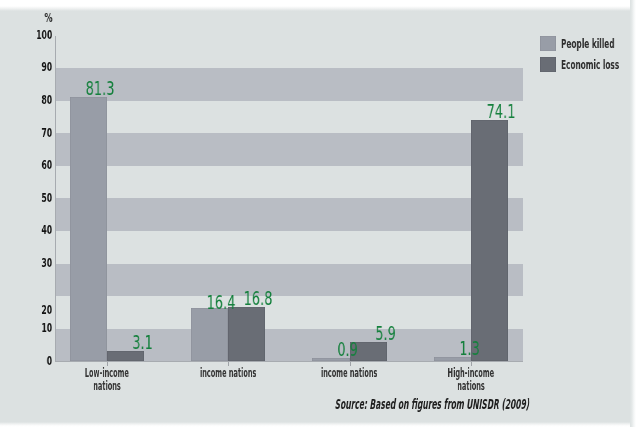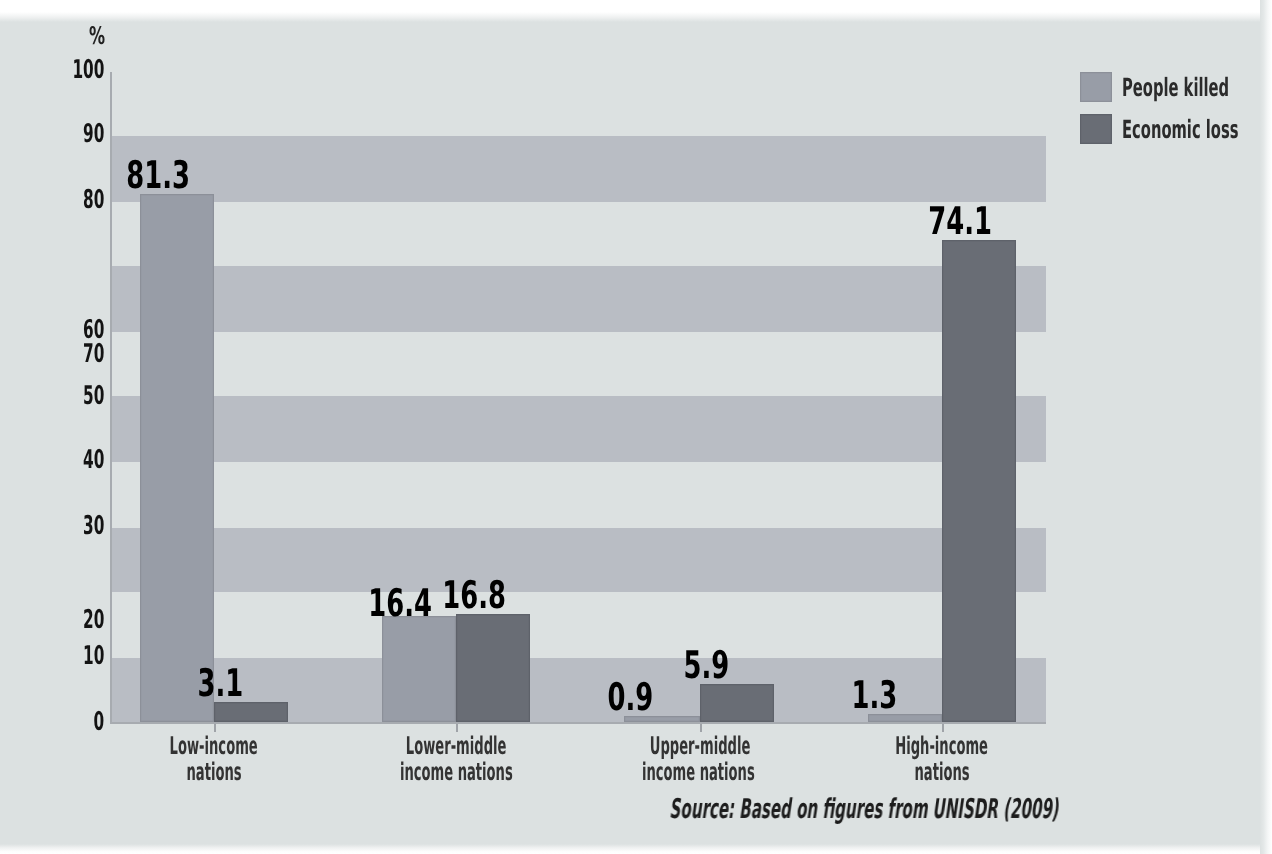--- a/index.html
+++ b/index.html
@@ -33,22 +33,22 @@
   .ytick .cond{font-size:12.9px;transform:scaleX(0.66);transform-origin:right center;}
 
   .unit{position:absolute;left:40.5px;top:9.6px;width:15px;line-height:14px;
         text-align:center;font-weight:bold;color:#222222;}
   .unit .cond{font-size:12.2px;transform:scaleX(0.73);}
 
   .bar{position:absolute;}
   .bar.s0{background:#989da7;box-shadow:inset 0 0 0 0.6px #8c9099;}
   .bar.s1{background:#696d75;box-shadow:inset 0 0 0 0.6px #5e626a;}
 
-  .vlabel{position:absolute;height:20px;line-height:20px;text-align:left;
-          font-weight:bold;color:#000000;white-space:nowrap;}
+  .vlabel{position:absolute;height:20px;line-height:20px;text-align:right;
+          font-weight:normal;color:#15803d;white-space:nowrap;}
   .vlabel .cond{font-size:19px;transform:scaleX(0.755);}
 
   .catlabel{position:absolute;width:100px;text-align:center;font-weight:bold;
             color:#333333;white-space:nowrap;}
   .catlabel .line{height:12.4px;line-height:12.4px;}
   .catlabel .cond{font-size:12.2px;transform:scaleX(0.598);}
 
   .legend{position:absolute;left:539.5px;top:36px;}
   .legend-row{position:relative;height:20.5px;}
   .swatch{position:absolute;left:0;top:0;width:16.5px;height:15px;}
@@ -85,21 +85,21 @@
   <div class="unit"><span class="cond">%</span></div>
 
   <div id="yticks">
     <div class="ytick" style="top: 350.5px;"><span class="cond">0</span></div>
     <div class="ytick" style="top: 317.94px; text-align: right;"><span class="cond">10</span></div>
     <div class="ytick" style="top: 300px; text-align: right;"><span class="cond">20</span></div>
     <div class="ytick" style="top: 252.82px;"><span class="cond">30</span></div>
     <div class="ytick" style="top: 220.26px;"><span class="cond">40</span></div>
     <div class="ytick" style="top: 187.7px;"><span class="cond">50</span></div>
     <div class="ytick" style="top: 155.14px;"><span class="cond">60</span></div>
-    <div class="ytick" style="top: 122.58px; margin-top: 44px;"><span class="cond">70</span></div>
+    <div class="ytick" style="top: 122.58px;"><span class="cond">70</span></div>
     <div class="ytick" style="top: 90.02px;"><span class="cond">80</span></div>
     <div class="ytick" style="top: 57.46px;"><span class="cond">90</span></div>
     <div class="ytick" style="top: 24.9px;"><span class="cond">100</span></div>
   </div>
 
   <div id="bars">
     <div class="bar s0" style="left: 69.8px; width: 37.2px; top: 96.5872px; height: 264.713px; background: rgb(152, 157, 167);"></div>
     <div class="bar s0" style="left: 191.1px; width: 37.2px; top: 307.902px; height: 53.3984px; background: rgb(152, 157, 167);"></div>
     <div class="bar s0" style="left: 312.4px; width: 37.2px; top: 358.37px; height: 2.9304px; background: rgb(152, 157, 167);"></div>
     <div class="bar s0" style="left: 433.7px; width: 37.2px; top: 357.067px; height: 4.2328px; background: rgb(152, 157, 167);"></div>
@@ -126,25 +126,23 @@
     <div class="xtick" style="left: 349.6px; top: 362.4px;"></div>
     <div class="xtick" style="left: 470.9px; top: 362.4px;"></div>
   </div>
 
   <div id="cats">
     <div class="catlabel" style="left: 57px; top: 366.4px;">
       <div class="line"><span class="cond">Low-income</span></div>
       <div class="line"><span class="cond">nations</span></div>
     </div>
     <div class="catlabel" style="left: 178.3px; top: 366.4px;">
-      <div class="line"><span class="cond">Lower-middle</span></div>
       <div class="line"><span class="cond">income nations</span></div>
     </div>
     <div class="catlabel" style="left: 299.6px; top: 366.4px;">
-      <div class="line"><span class="cond">Upper-middle</span></div>
       <div class="line"><span class="cond">income nations</span></div>
     </div>
     <div class="catlabel" style="left: 420.9px; top: 366.4px; text-align: center;">
       <div class="line"><span class="cond">High-income</span></div>
       <div class="line"><span class="cond">nations</span></div>
     </div>
   </div>
 
   <div class="legend">
     <div class="legend-row">

